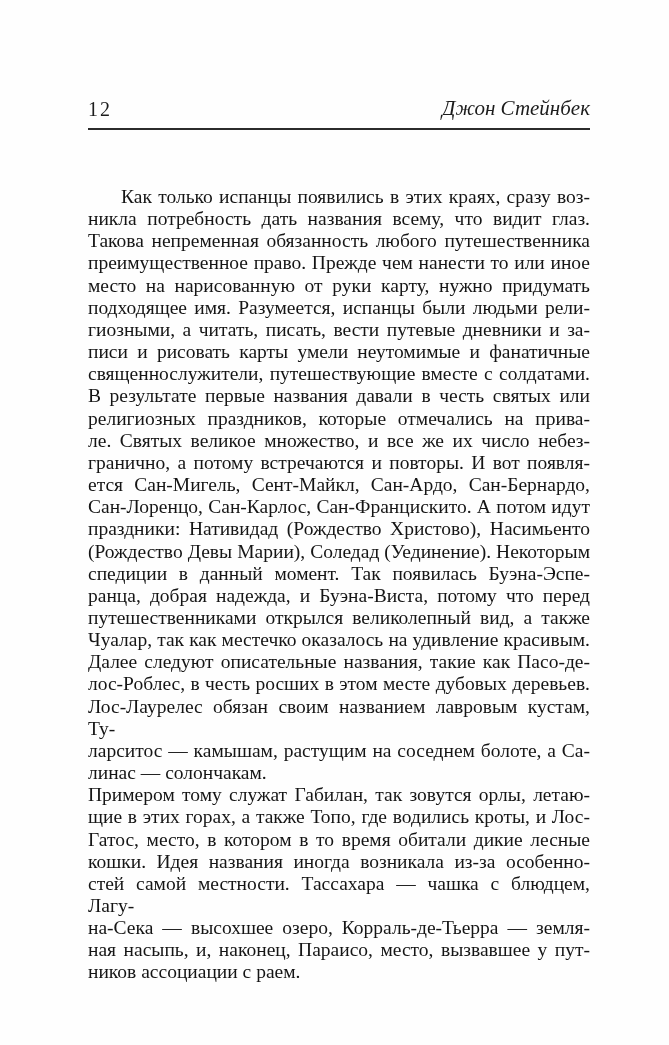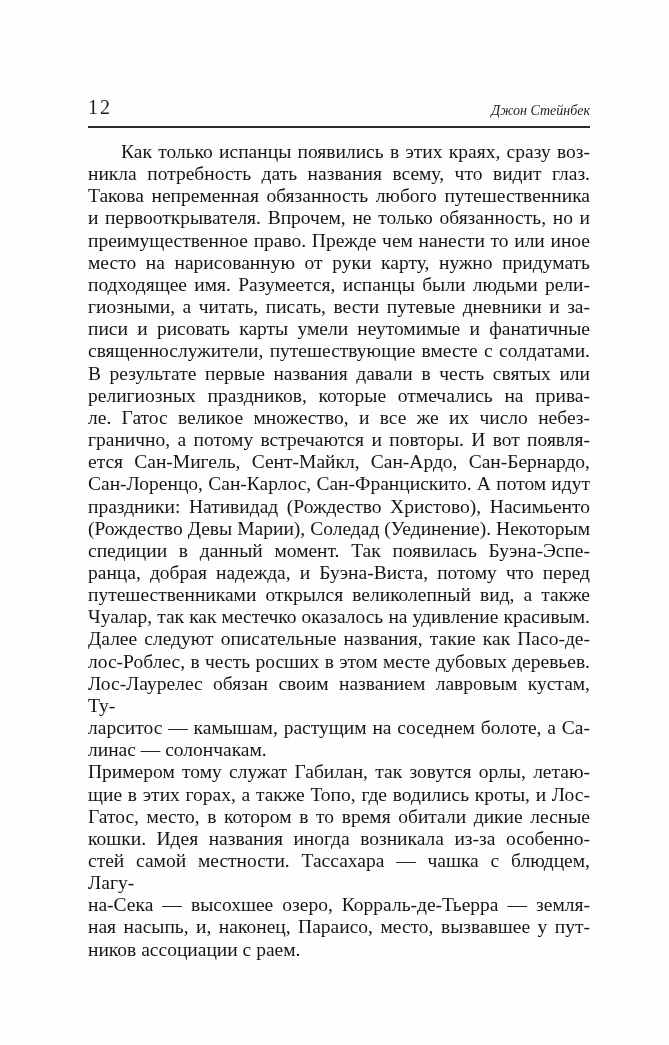--- a/index.html
+++ b/index.html
@@ -27,69 +27,69 @@
       padding-bottom: 7px;
       border-bottom: 2px solid #2b2b2b;
     }
     .page-number {
       font-size: 20px;
       letter-spacing: 2px;
       color: #1c1c1c;
     }
     .running-title {
       font-style: italic;
-      font-size: 14px;
+      font-size: 21px;
       color: #1c1c1c;
     }
     .text-block {
       position: absolute;
       left: 88px;
       top: 141px;
       width: 502px;
     }
     .text-line {
       font-size: 19.5px;
       line-height: 22.15px;
       text-align: justify;
       text-align-last: justify;
       white-space: normal;
       color: #151515;
     }
     .text-line.first-line {
       text-indent: 33px;
+      margin-top: 45px;
     }
     .text-line.last-line {
       text-align-last: left;
     }
   </style>
 </head>
 <body>
 
 <div class="book-page">
 
   <div class="page-header">
     <span class="page-number">12</span>
     <span class="running-title">Джон Стейнбек</span>
   </div>
 
   <div class="text-block">
 
   <div class="text-line first-line">Как только испанцы появились в этих краях, сразу воз-</div>
       <div class="text-line">никла потребность дать названия всему, что видит глаз.</div>
       <div class="text-line">Такова непременная обязанность любого путешественника</div>
-      <div class="text-line">и первооткрывателя. Впрочем, не только обязанность, но и</div>
       <div class="text-line">преимущественное право. Прежде чем нанести то или иное</div>
       <div class="text-line">место на нарисованную от руки карту, нужно придумать</div>
       <div class="text-line">подходящее имя. Разумеется, испанцы были людьми рели-</div>
       <div class="text-line">гиозными, а читать, писать, вести путевые дневники и за-</div>
       <div class="text-line">писи и рисовать карты умели неутомимые и фанатичные</div>
       <div class="text-line">священнослужители, путешествующие вместе с солдатами.</div>
       <div class="text-line">В результате первые названия давали в честь святых или</div>
       <div class="text-line">религиозных праздников, которые отмечались на прива-</div>
-      <div class="text-line">ле. Гатос великое множество, и все же их число небез-</div>
+      <div class="text-line">ле. Святых великое множество, и все же их число небез-</div>
       <div class="text-line">гранично, а потому встречаются и повторы. И вот появля-</div>
       <div class="text-line">ется Сан-Мигель, Сент-Майкл, Сан-Ардо, Сан-Бернардо,</div>
       <div class="text-line">Сан-Лоренцо, Сан-Карлос, Сан-Францискито. А потом идут</div>
       <div class="text-line">праздники: Нативидад (Рождество Христово), Насимьенто</div>
       <div class="text-line">(Рождество Девы Марии), Соледад (Уединение). Некоторым</div>
       <div class="text-line">спедиции в данный момент. Так появилась Буэна-Эспе-</div>
       <div class="text-line">ранца, добрая надежда, и Буэна-Виста, потому что перед</div>
       <div class="text-line">путешественниками открылся великолепный вид, а также</div>
       <div class="text-line">Чуалар, так как местечко оказалось на удивление красивым.</div>
       <div class="text-line">Далее следуют описательные названия, такие как Пасо-де-</div>

